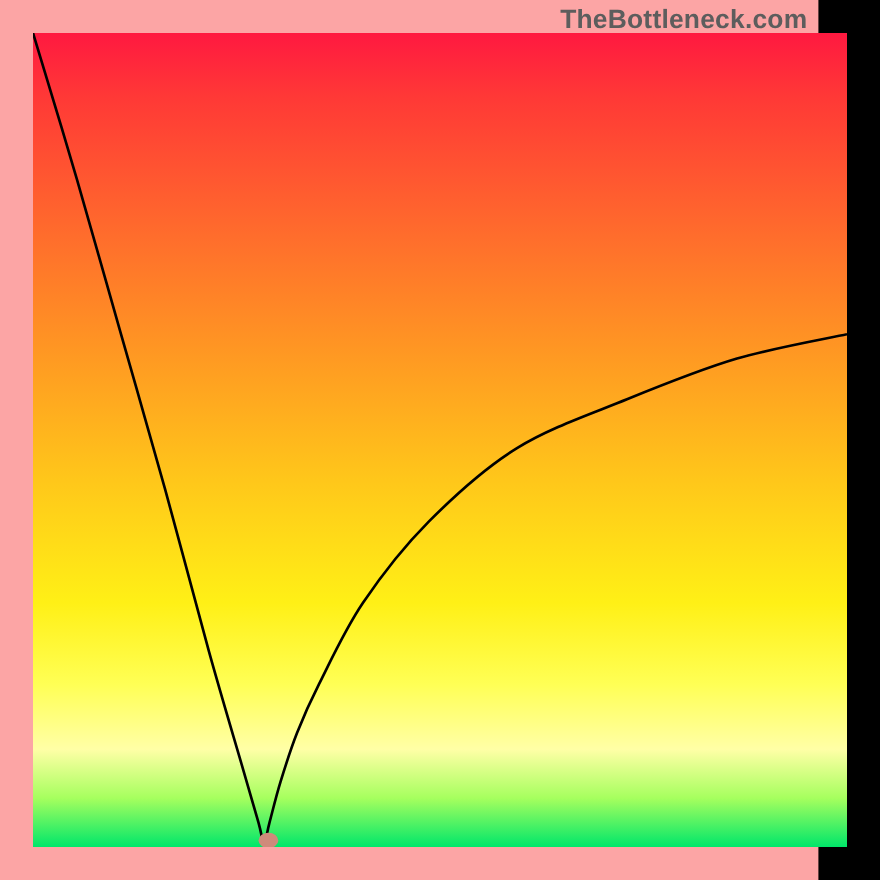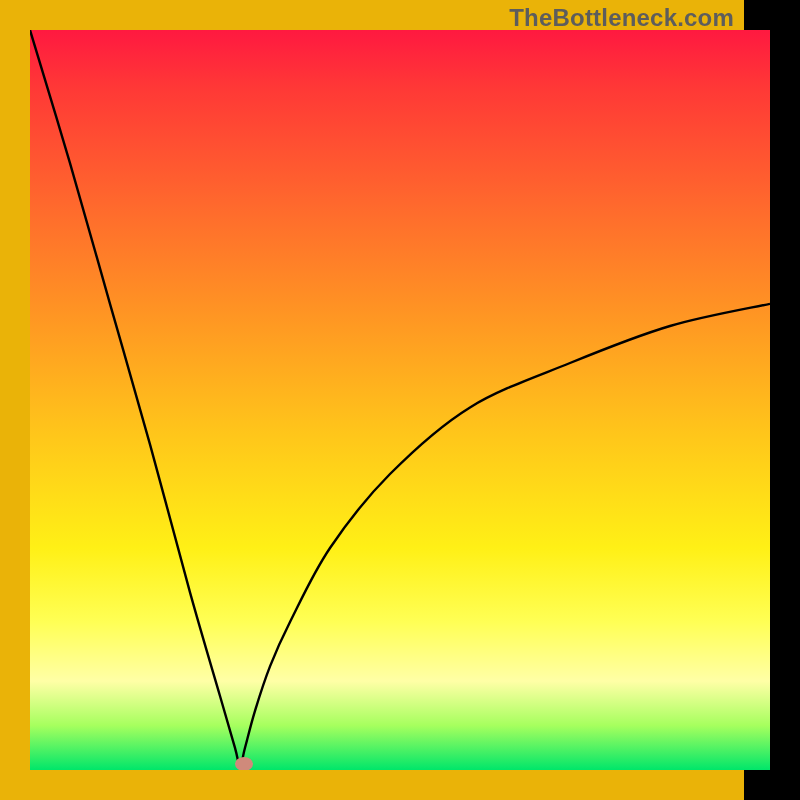--- a/index.html
+++ b/index.html
@@ -8,21 +8,21 @@
     width: 800px;
     height: 800px;
     overflow: hidden;
     background: #000;
     font-family: Arial, Helvetica, sans-serif;
   }
   .frame {
     position: relative;
     width: 744px;
     height: 800px;
-    background: #eab308;
+    background: #fca5a5;
   }
   .watermark {
     position: absolute;
     top: 4px;
     right: 10px;
     color: #5d5d5d;
     font-size: 24px;
     font-weight: 600;
     letter-spacing: 0.2px;
     z-index: 10;

